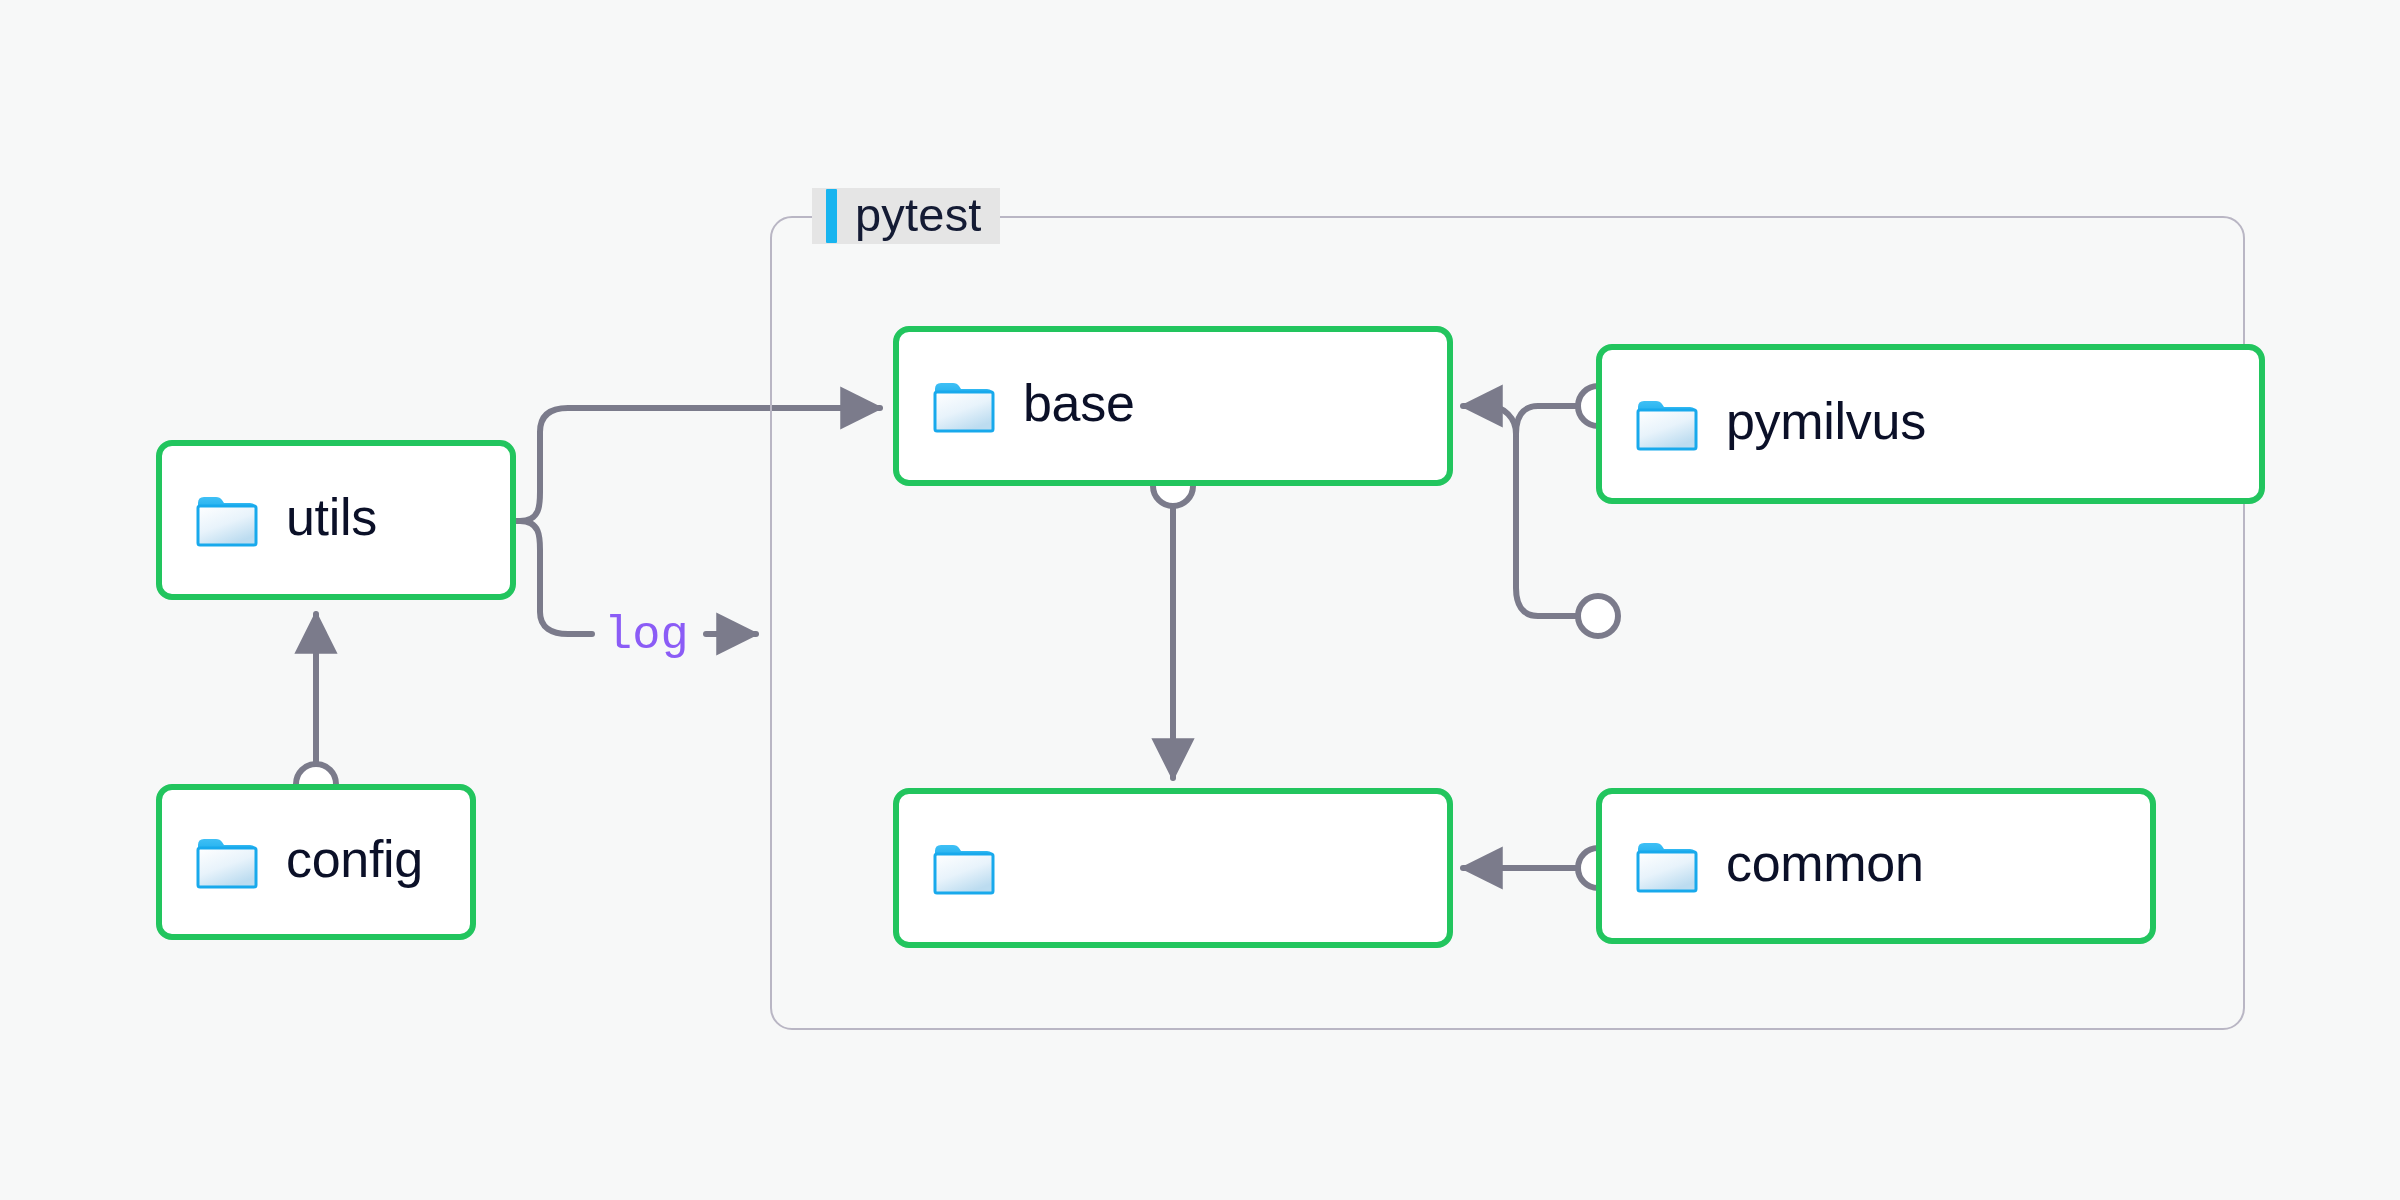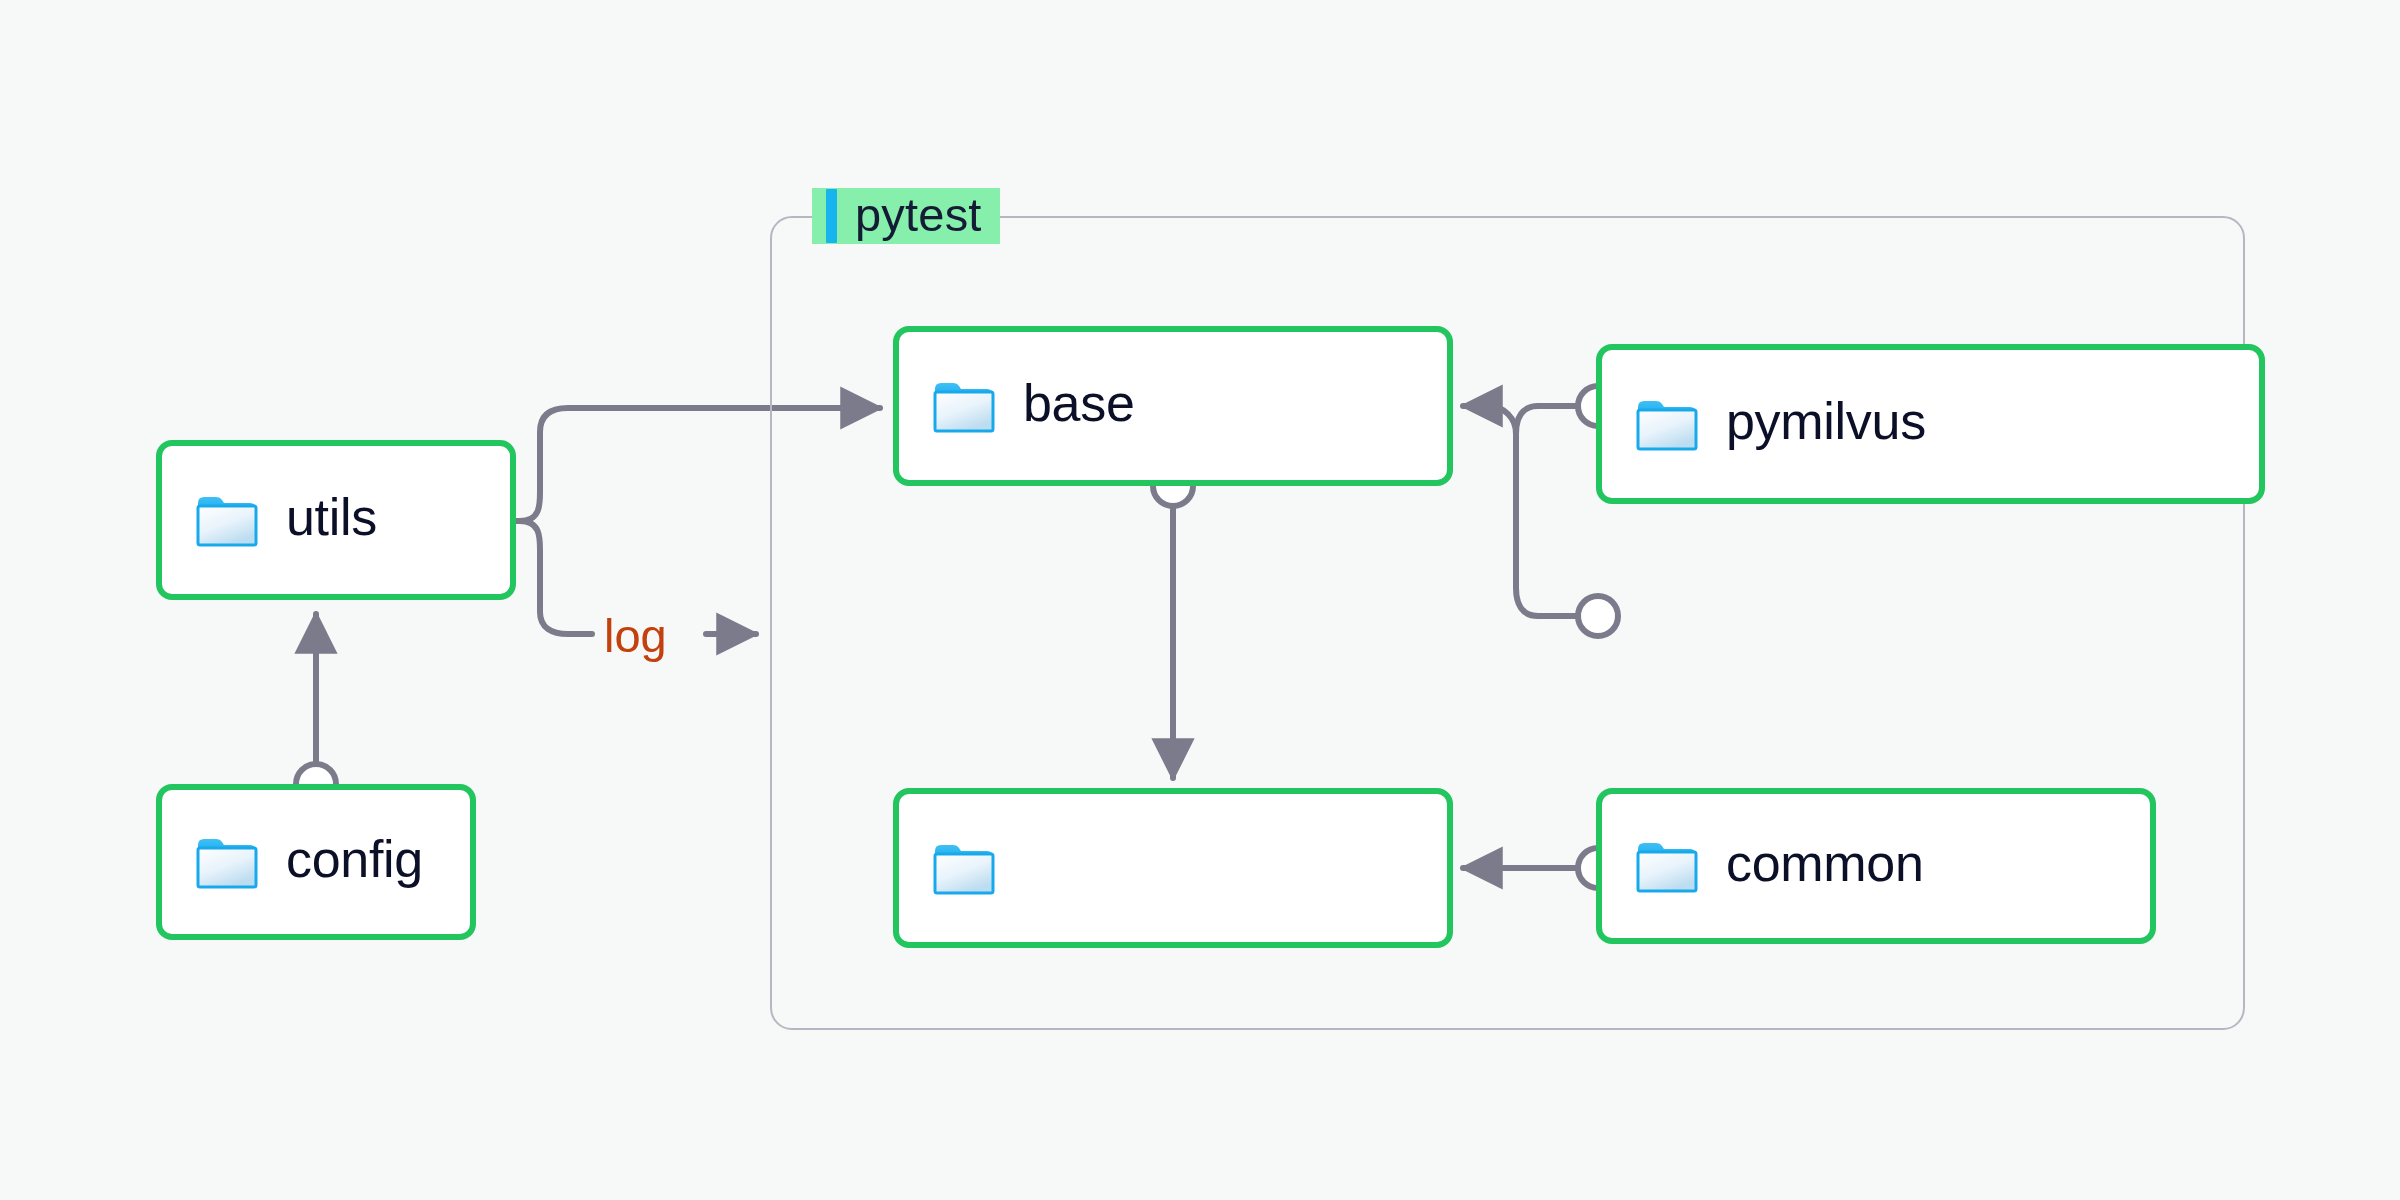--- a/index.html
+++ b/index.html
@@ -16,21 +16,21 @@
   .group{
     position:absolute;
     border:2px solid #b9b6c4;
     border-radius:22px;
     background:transparent;
     box-sizing:border-box;
   }
   .group-label{
     position:absolute;
     display:flex;align-items:center;gap:18px;
-    background:#86efac;
+    background:#e5e5e5;
     padding:0 18px 0 14px;
     height:56px;
   }
   .group-label .bar{
     width:11px;height:54px;background:#17b4ef;border-radius:1px;display:block;
   }
   .group-label .txt{
     font-size:47px;color:#141b34;letter-spacing:.2px;line-height:1;
     padding-bottom:4px;
   }
@@ -53,23 +53,24 @@
     line-height:1;
     white-space:nowrap;
     padding-bottom:6px;
   }
   .folder{width:62px;height:54px;flex:0 0 auto;display:block;}
 
   
   .edge-label{
     position:absolute;
     font-size:47px;
-    color:#c2410c;
+    color:#8b5cf6;
     line-height:1;
     white-space:nowrap;
+    font-family:Liberation Mono, monospace;
   }
 </style>
 </head>
 <body>
 
 <div id="stage">
 
   <svg id="edges" viewBox="0 0 2400 1200">
     <defs>
       <marker id="arrow" viewBox="0 0 10 10" refX="9.2" refY="5" markerWidth="7.2" markerHeight="7.2" orient="auto-start-reverse">

